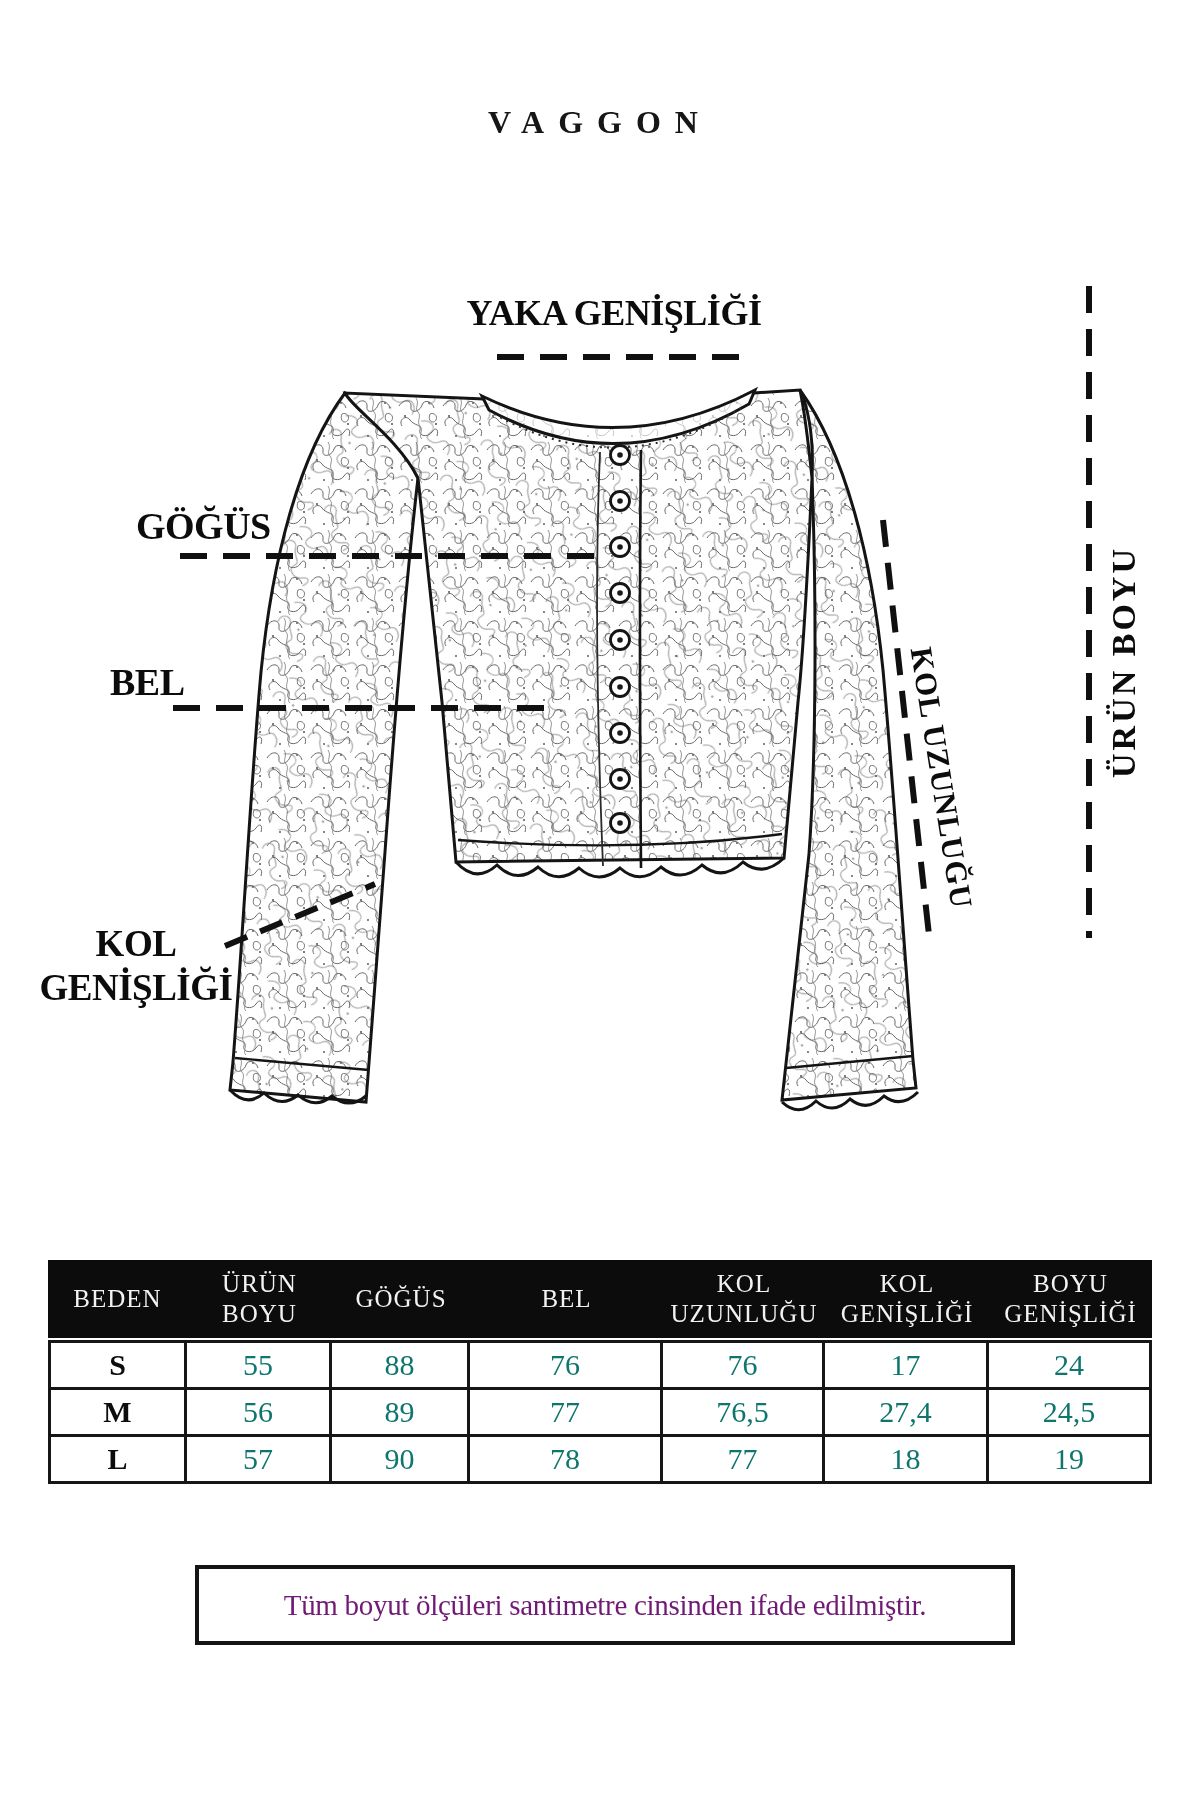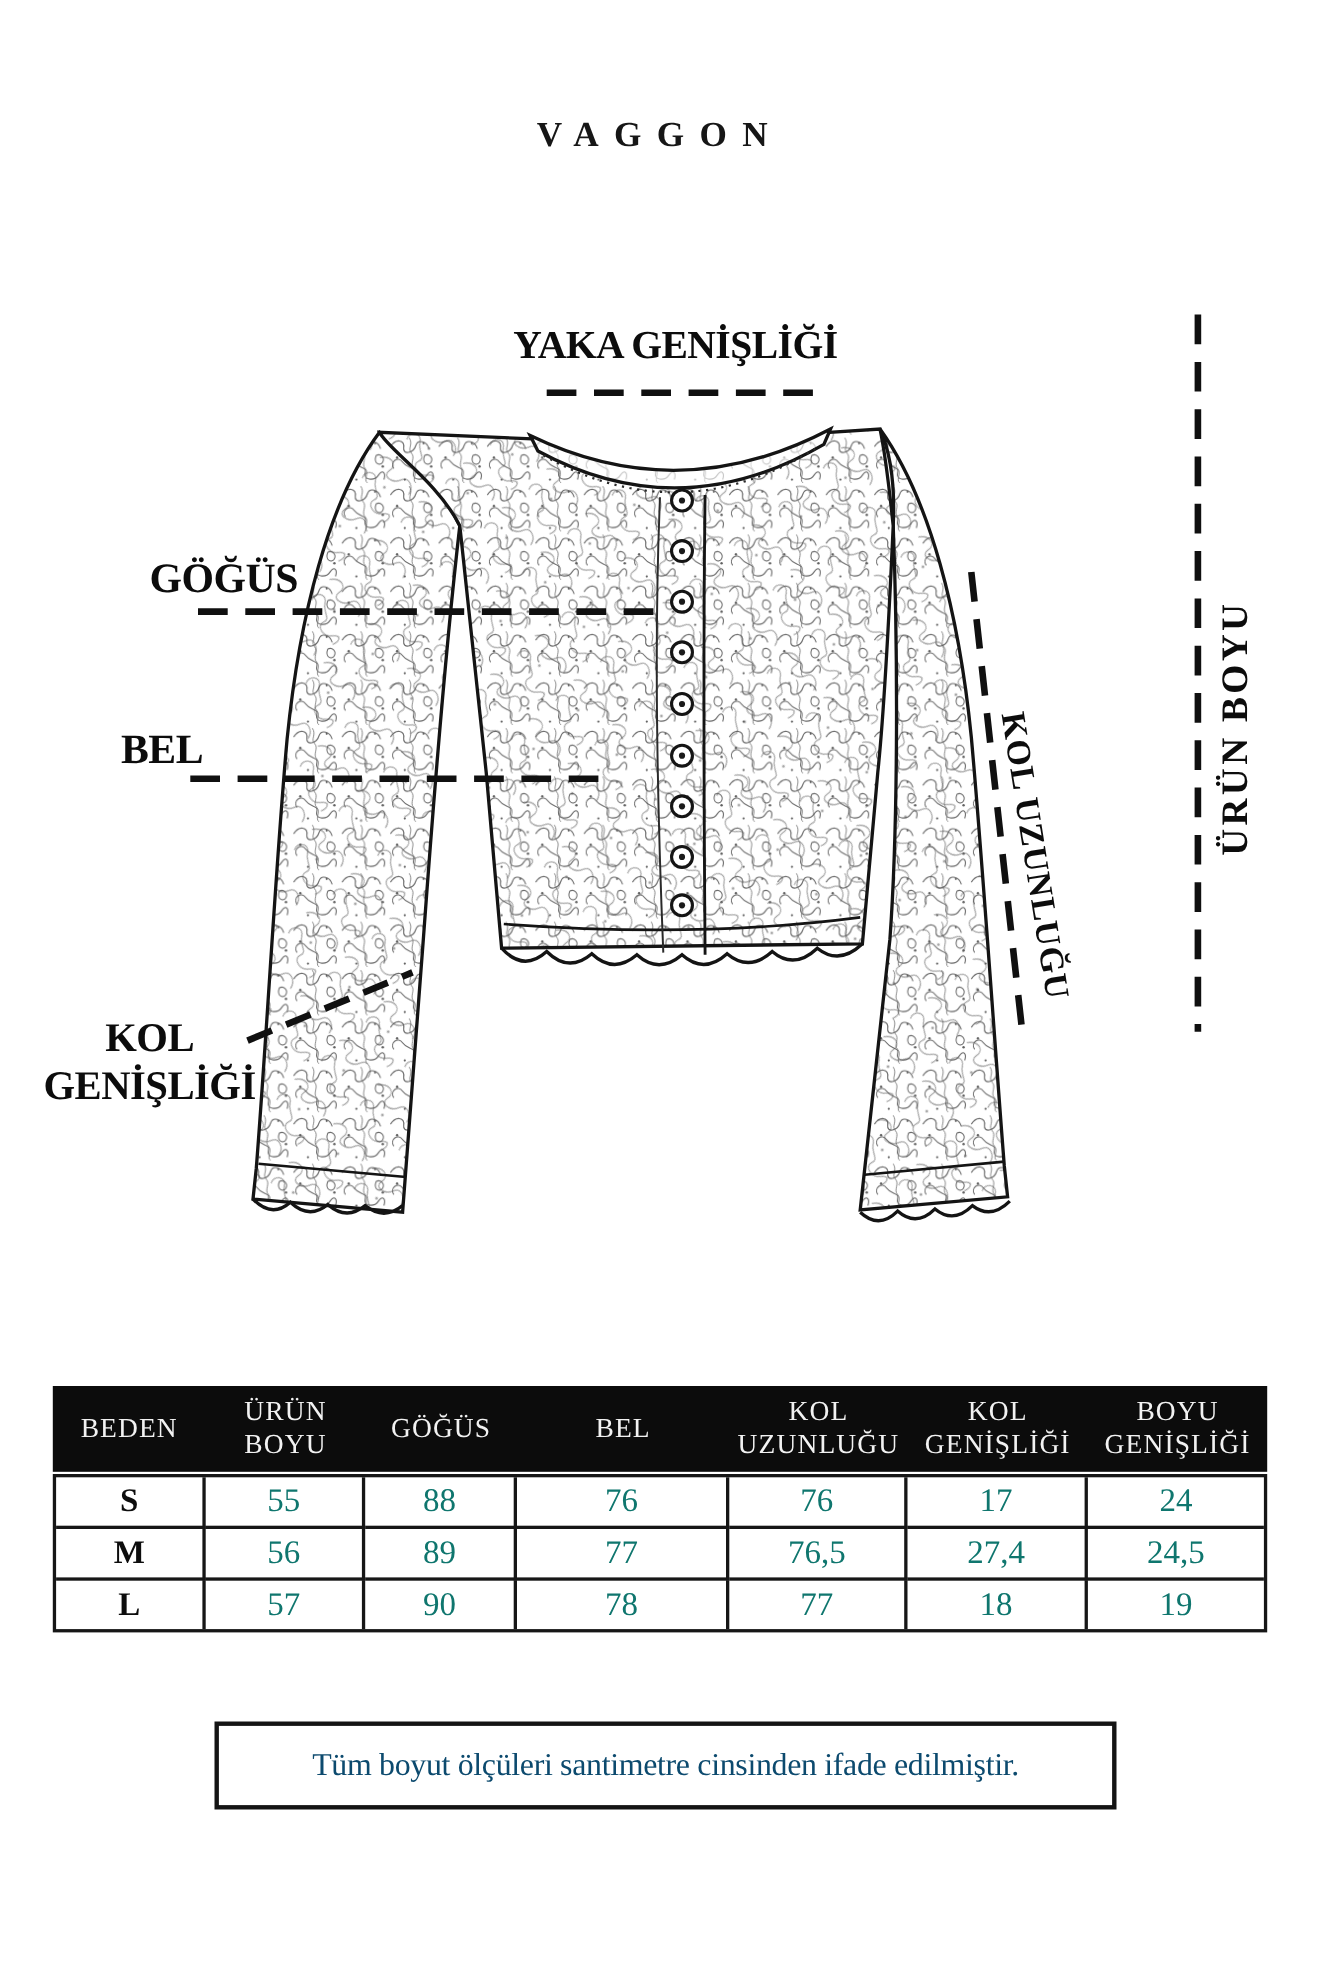--- a/index.html
+++ b/index.html
@@ -38,21 +38,21 @@
     font-size:30px;color:#0f766e;font-weight:400;
   }
   .td.size{font-weight:700;color:#0d0d0d;}
   .td:nth-child(7n){border-right:none;}
   .td:nth-last-child(-n+7){border-bottom:none;}
   
   .note-box{
     position:absolute;left:195px;top:1565px;width:812px;height:72px;
     border:4px solid #141414;display:flex;align-items:center;justify-content:center;
   }
-  .note-text{font-size:29px;color:#0c4a6e;font-weight:400;letter-spacing:-0.3px;}
+  .note-text{font-size:29px;color:#701a75;font-weight:400;letter-spacing:-0.3px;}
 </style>
 </head>
 <body>
 
 <div class="page">
 
   <div class="brand">VAGGON</div>
 
   <svg class="fig-svg" viewBox="0 0 1200 1800" xmlns="http://www.w3.org/2000/svg">
     <defs>

